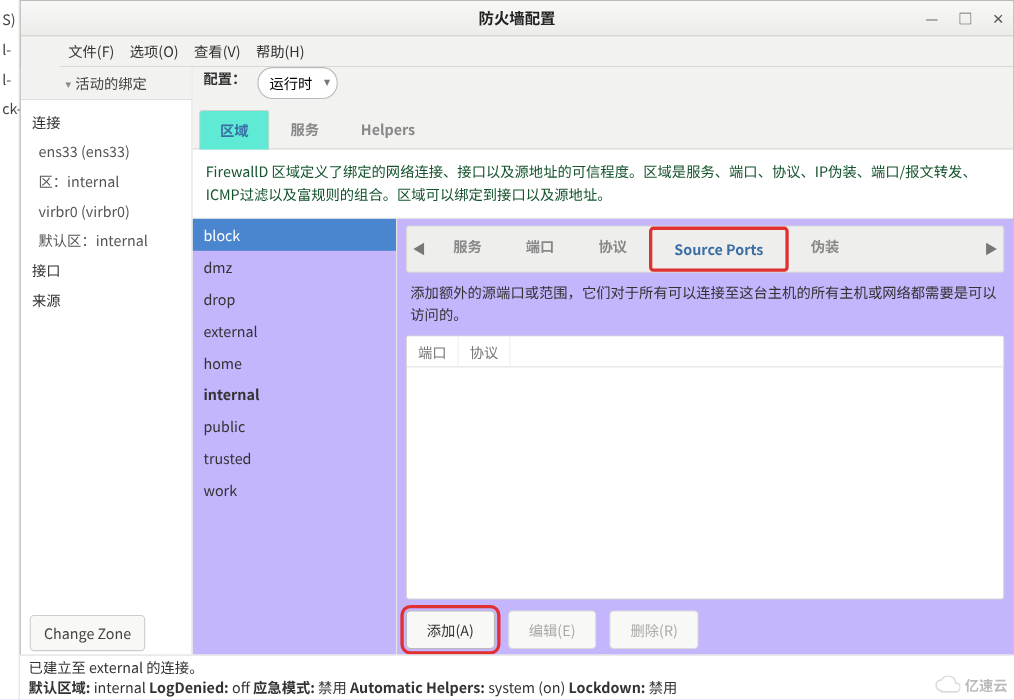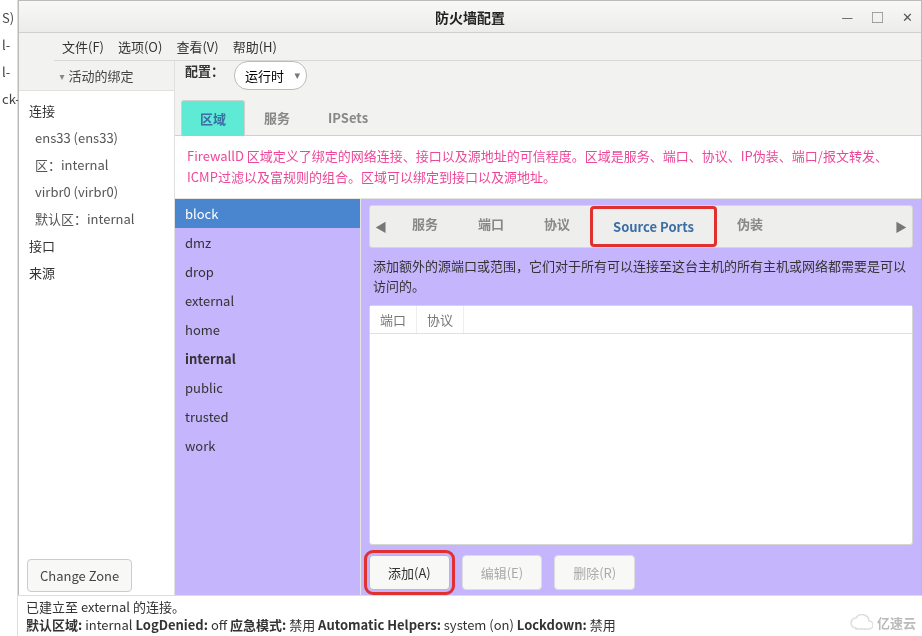--- a/index.html
+++ b/index.html
@@ -31,21 +31,21 @@
     .main { flex: 1; display: flex; flex-direction: column; background: #f2f2f0; }
     .cfg-row { height: 38px; display: flex; align-items: flex-start; gap: 10px; padding: 0 10px; }
     .cfg-lbl { font-weight: bold; color: #333; }
     .combo { background: #fff; border: 1px solid #bbb; border-radius: 14px; padding: 4px 22px 4px 10px; position: relative; cursor: pointer; }
     .combo::after { content: "▾"; position: absolute; right: 6px; top: 4px; font-size: 11px; color: #777; }
     
     .tabs1 { display: flex; border-bottom: 1px solid #d0d0cd; padding-left: 6px; background: #f2f2f0; }
     .tab1 { padding: 8px 18px; color: #888; font-weight: bold; cursor: pointer; border: 1px solid transparent; border-bottom: none; }
     .tab1.active { background: #5eead4; color: #3a6ea5; border-color: #d0d0cd; border-radius: 3px 3px 0 0; position: relative; top: 1px; }
     
-    .desc { background: #fff; padding: 10px 12px; color: #ec4899; line-height: 1.6; border-bottom: 1px solid #e5e5e2; }
+    .desc { background: #fff; padding: 10px 12px; color: #14532d; line-height: 1.6; border-bottom: 1px solid #e5e5e2; }
     
     .content-row { flex: 1; display: flex; background: #c4b5fd; }
     
     .zones { width: 186px; border-right: 1px solid #e5e5e2; }
     .zone-item { padding: 5px 10px; color: #333; cursor: pointer; }
     .zone-item.sel { background: #4a86cf; color: #fff; }
     .zone-item.bold { font-weight: bold; }
     
     .detail { flex: 1; display: flex; flex-direction: column; padding: 6px 8px 10px 8px; }
     .tabs2-wrap { display: flex; align-items: center; background: #eeeeec; border: 1px solid #d6d6d3; border-radius: 3px; }
@@ -119,21 +119,21 @@
 
     <div class="main">
       <div class="cfg-row">
         <span class="cfg-lbl">配置：</span>
         <div class="combo"><span>运行时</span></div>
       </div>
 
       <div class="tabs1" id="tabs1">
           <div class="tab1 active">区域</div>
           <div class="tab1">服务</div>
-          <div class="tab1">IPSets</div>
+          <div class="tab1">Helpers</div>
         </div>
 
       <div class="desc">FirewallD 区域定义了绑定的网络连接、接口以及源地址的可信程度。区域是服务、端口、协议、IP伪装、端口/报文转发、ICMP过滤以及富规则的组合。区域可以绑定到接口以及源地址。</div>
 
       <div class="content-row">
         <div class="zones" id="zones">
             <div class="zone-item sel">block</div>
             <div class="zone-item">dmz</div>
             <div class="zone-item">drop</div>
             <div class="zone-item">external</div>

